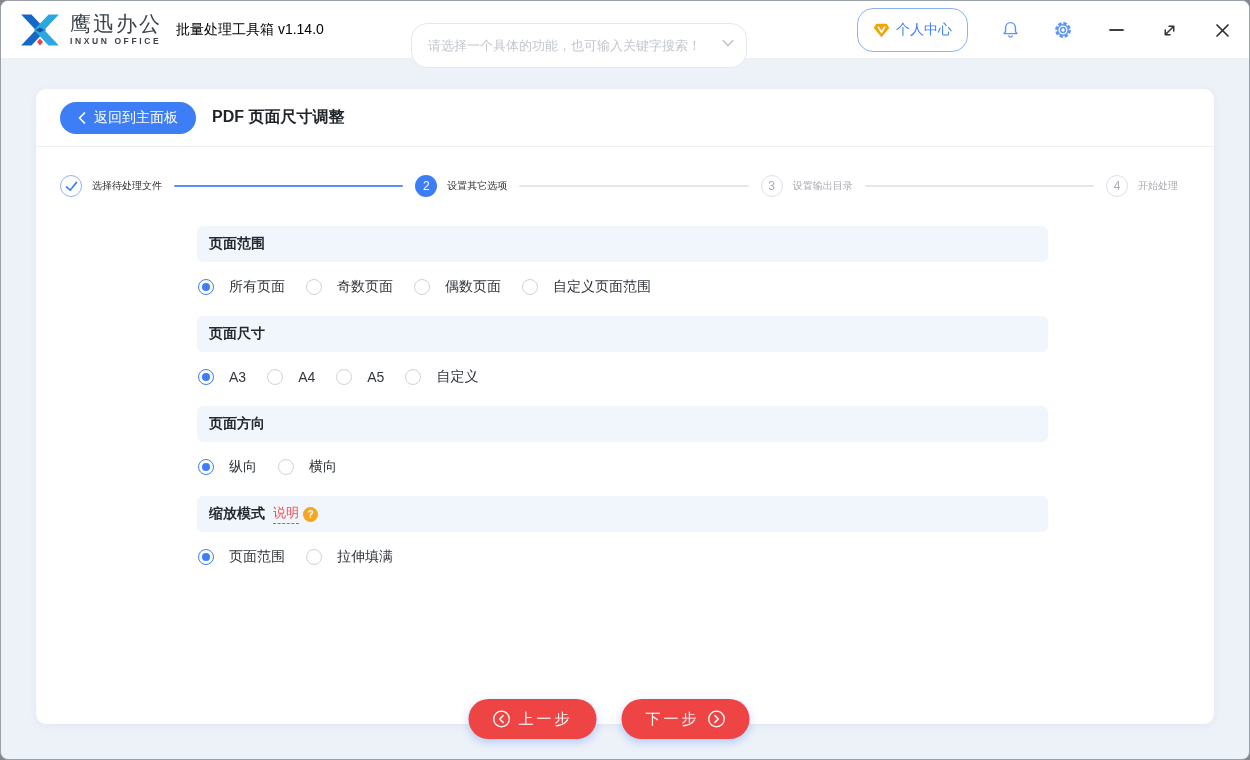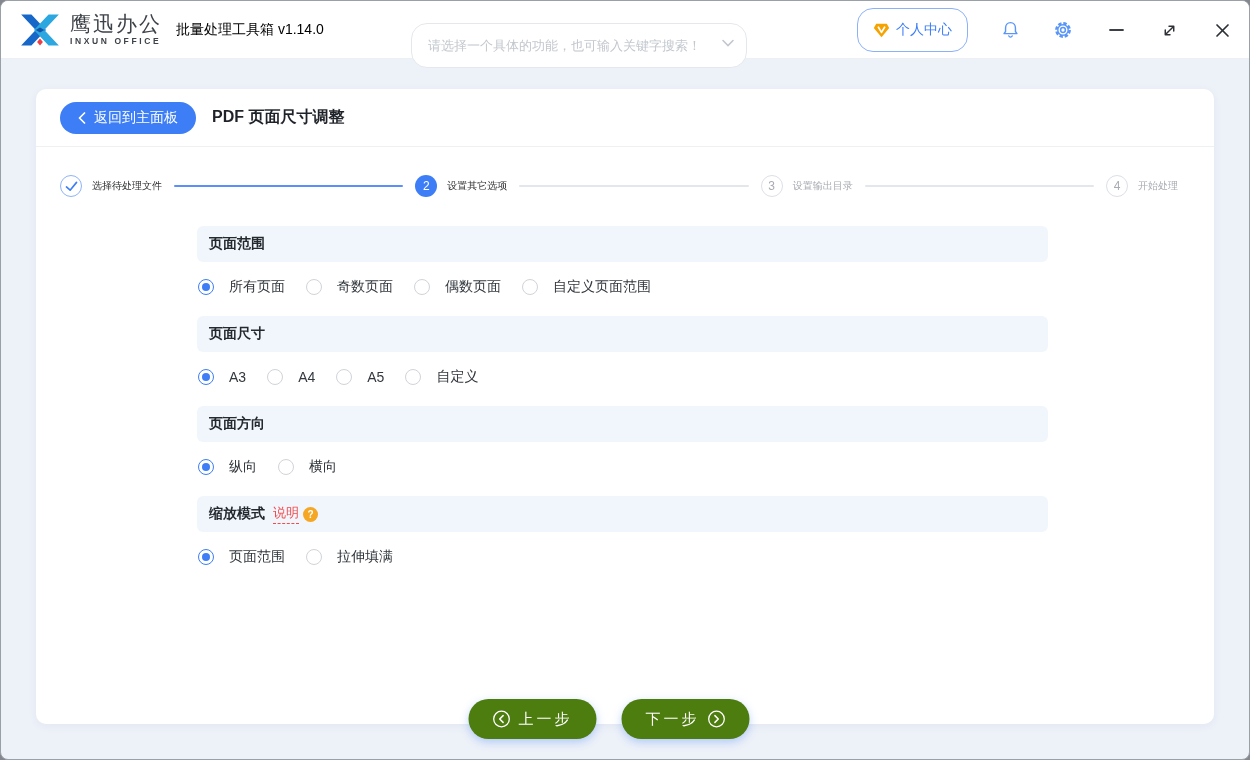--- a/index.html
+++ b/index.html
@@ -109,21 +109,21 @@
   }
   .radio-label { font-size:14px; color:#33383e; }
 
   
   .footer-buttons {
     position:absolute; left:50%; bottom:-15px;
     transform:translateX(calc(-50% - 16px));
     display:flex; gap:25px;
   }
   .nav-btn {
-    height:40px; padding:0 24px; background:#4d7c0f; border:none;
+    height:40px; padding:0 24px; background:#ef4444; border:none;
     border-radius:20px; color:#fff; font-size:15px; letter-spacing:3px;
     display:flex; align-items:center; gap:8px; cursor:pointer; font-family:inherit;
     box-shadow:0 3px 8px rgba(61,126,247,0.35);
   }
 </style>
 </head>
 <body>
 
 <div class="window">
 

